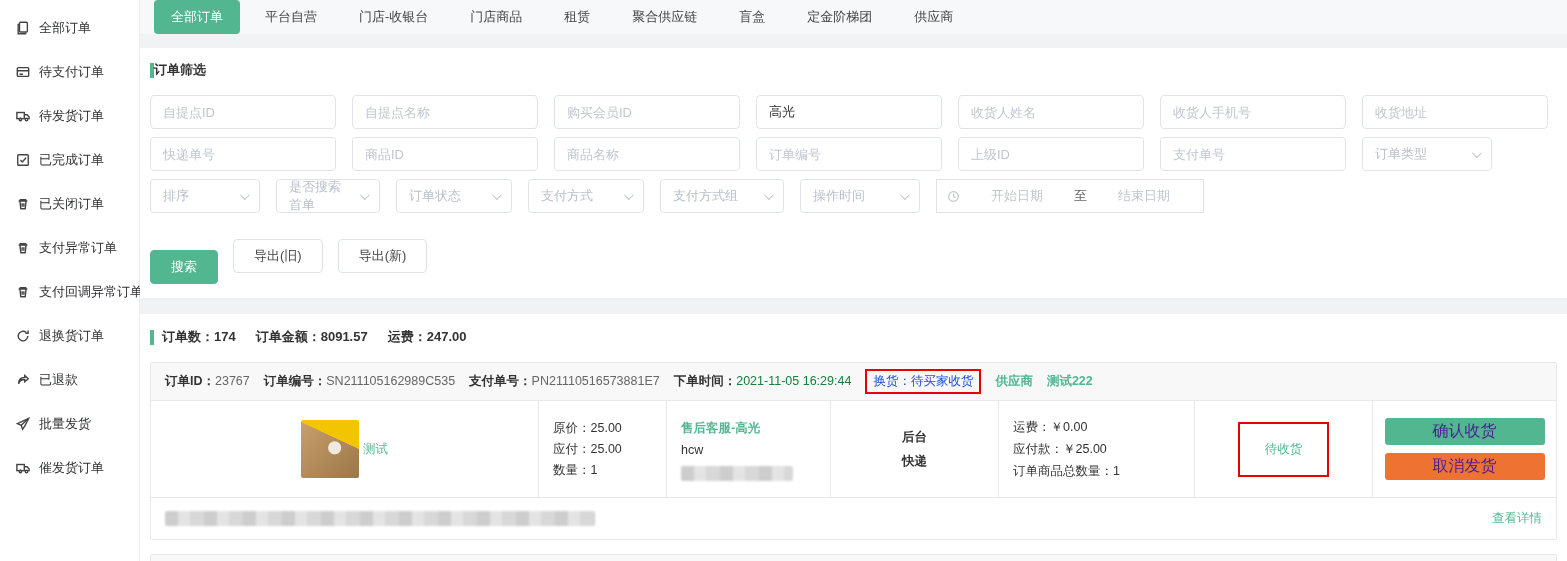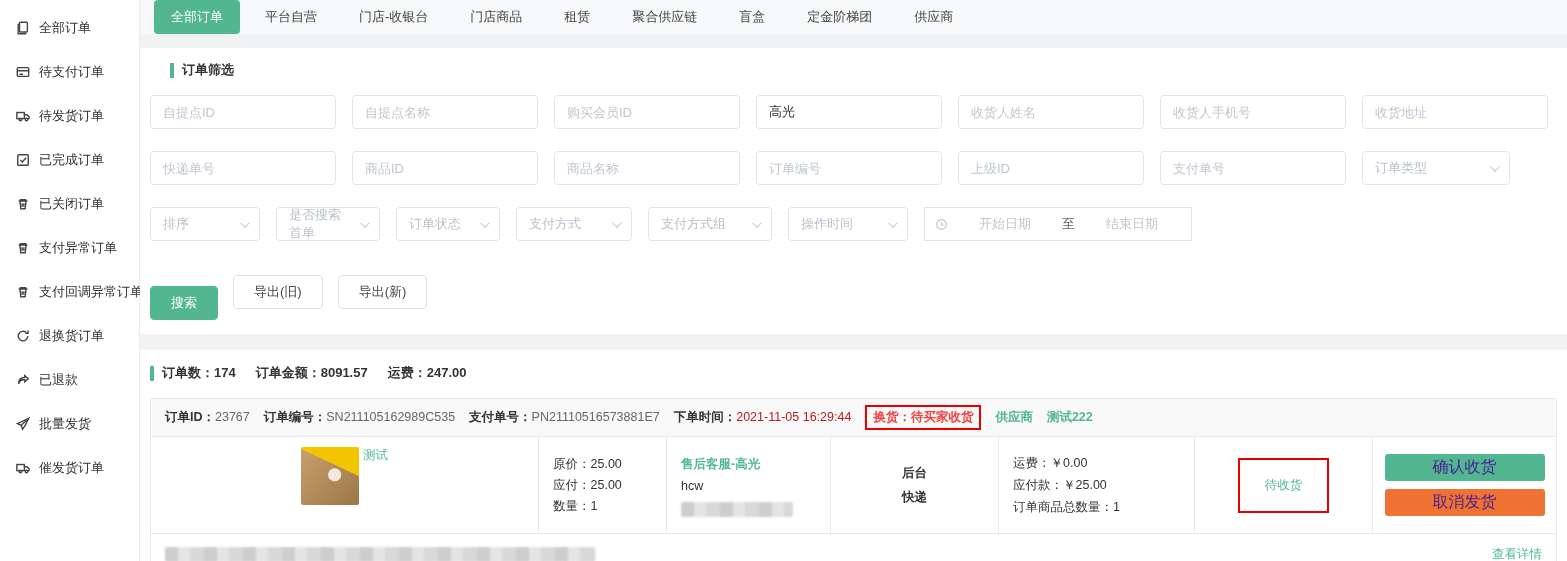--- a/index.html
+++ b/index.html
@@ -14,24 +14,24 @@
   .side-item svg { width:14px; height:14px; stroke:#444; fill:none; stroke-width:1.6; flex:none; }
 
   
   .main { flex:1; background:#f1f2f4; display:flex; flex-direction:column; }
   .tabsbar { height:48px; background:#f7f8fa; display:flex; align-items:center; gap:8px; padding:0 14px; }
   .tab { padding:8px 17px; color:#444; cursor:pointer; border-radius:4px; white-space:nowrap; }
   .tab.active { background:#52b791; color:#fff; }
 
   .card { background:#fff; }
   .filter-card { margin-top:14px; padding:13px 10px 4px 10px; }
-  .sec-title { display:flex; align-items:center; gap:8px; font-weight:bold; color:#333; margin-bottom:16px;margin-left:20px; }
+  .sec-title { display:flex; align-items:center; font-weight:bold; color:#333; margin-bottom:16px; }
   .bar { width:4px; height:15px; background:#52b791; display:inline-block; }
 
-  .frow { display:flex; gap:16px; margin-bottom:22px; align-items:center; }
+  .frow { display:flex; gap:16px; margin-bottom:8px; align-items:center; }
   .inp { height:34px; border:1px solid #e0e4ea; border-radius:4px; padding:0 12px; font-size:13px;
     color:#333; outline:none; background:#fff; font-family:inherit; }
   .inp::placeholder { color:#bfc6d0; }
   .w186 { width:186px; }
   .sel { height:34px; border:1px solid #e0e4ea; border-radius:4px; display:flex; align-items:center;
     justify-content:space-between; padding:0 12px; color:#b9c0ca; cursor:pointer; background:#fff; }
   .chev { width:7px; height:7px; border-right:1.5px solid #c0c4cc; border-bottom:1.5px solid #c0c4cc;
     transform:rotate(45deg) translateY(-2px); flex:none; margin-left:8px; }
   .daterange { width:268px; height:34px; border:1px solid #e0e4ea; border-radius:0; display:flex;
     align-items:center; padding:0 10px; gap:8px; background:#fff; cursor:pointer;justify-content:center; }
@@ -49,29 +49,29 @@
 
   .orders-card { margin-top:16px; padding:14px 10px; flex:1; }
   .summary { display:flex; align-items:center; gap:8px; font-weight:bold; color:#333; margin-bottom:16px; }
   .summary .gap { margin-right:12px; }
 
   .order-block { border:1px solid #e8e8e8; border-radius:2px; }
   .ob-head { background:#f8f8f8; border-bottom:1px solid #e8e8e8; display:flex; align-items:center;
     gap:14px; padding:6px 14px; font-size:12.5px; min-height:32px; flex-wrap:nowrap; white-space:nowrap; }
   .ob-head .lbl { color:#333; font-weight:bold; }
   .ob-head .val { color:#666; font-weight:normal; }
-  .ob-head .time { color:#b91c1c; }
-  .redbox { border:2px solid #e60000; padding:2px 6px; color:#ef4444; font-weight:bold; }
+  .ob-head .time { color:#15803d; }
+  .redbox { border:2px solid #e60000; padding:2px 6px; color:#1d4ed8; font-weight:normal; }
   .greentx { color:#52b791; font-weight:bold; }
 
   .ob-body { display:flex; align-items:stretch; min-height:96px; }
   .col { border-left:1px solid #e8e8e8; padding:10px 14px; display:flex; flex-direction:column;
     justify-content:center; font-size:12.5px; color:#333; }
   .col:first-child { border-left:none; }
-  .col-product { flex:1; flex-direction:row; align-items:flex-start; gap:4px; }
+  .col-product { flex:1; flex-direction:row; align-items:center; gap:4px; }
   .thumb { width:58px; height:58px; border-radius:2px; flex:none;
     background:
       radial-gradient(circle at 58% 48%, #efe9df 0 6px, rgba(0,0,0,0) 7px),
       linear-gradient(205deg, #f2c500 0 34%, rgba(0,0,0,0) 34.5%),
       linear-gradient(135deg, #c9a06d, #9c7747); }
   .pname { color:#52b791; }
   .col-price { width:128px; line-height:21px; }
   .col-customer { width:164px; line-height:22px; }
   .col-channel { width:168px; align-items:center; font-weight:bold; line-height:24px; }
   .col-totals { width:196px; line-height:22px; }
@@ -237,36 +237,36 @@
         <input class="inp w186" placeholder="收货地址" style="">
       </div>
 
       <div class="frow">
         <input class="inp w186" placeholder="快递单号" style="">
         <input class="inp w186" placeholder="商品ID" style="">
         <input class="inp w186" placeholder="商品名称" style="">
         <input class="inp w186" placeholder="订单编号" style="">
         <input class="inp w186" placeholder="上级ID" style="">
         <input class="inp w186" placeholder="支付单号" style="">
-        <div class="sel" style="width:148px">
+        <div class="sel" style="width:130px">
           <span>订单类型</span>
           <i class="chev"></i>
         </div>
       </div>
 
       <div class="frow">
         <div class="sel" style="width:110px">
           <span>排序</span>
             <i class="chev"></i>
           </div>
         <div class="sel" style="width:104px">
           <span>是否搜索首单</span>
             <i class="chev"></i>
           </div>
-        <div class="sel" style="width:104px">
+        <div class="sel" style="width:116px">
           <span>订单状态</span>
             <i class="chev"></i>
           </div>
         <div class="sel" style="width:116px">
           <span>支付方式</span>
             <i class="chev"></i>
           </div>
         <div class="sel" style="width:124px">
           <span>支付方式组</span>
             <i class="chev"></i>

